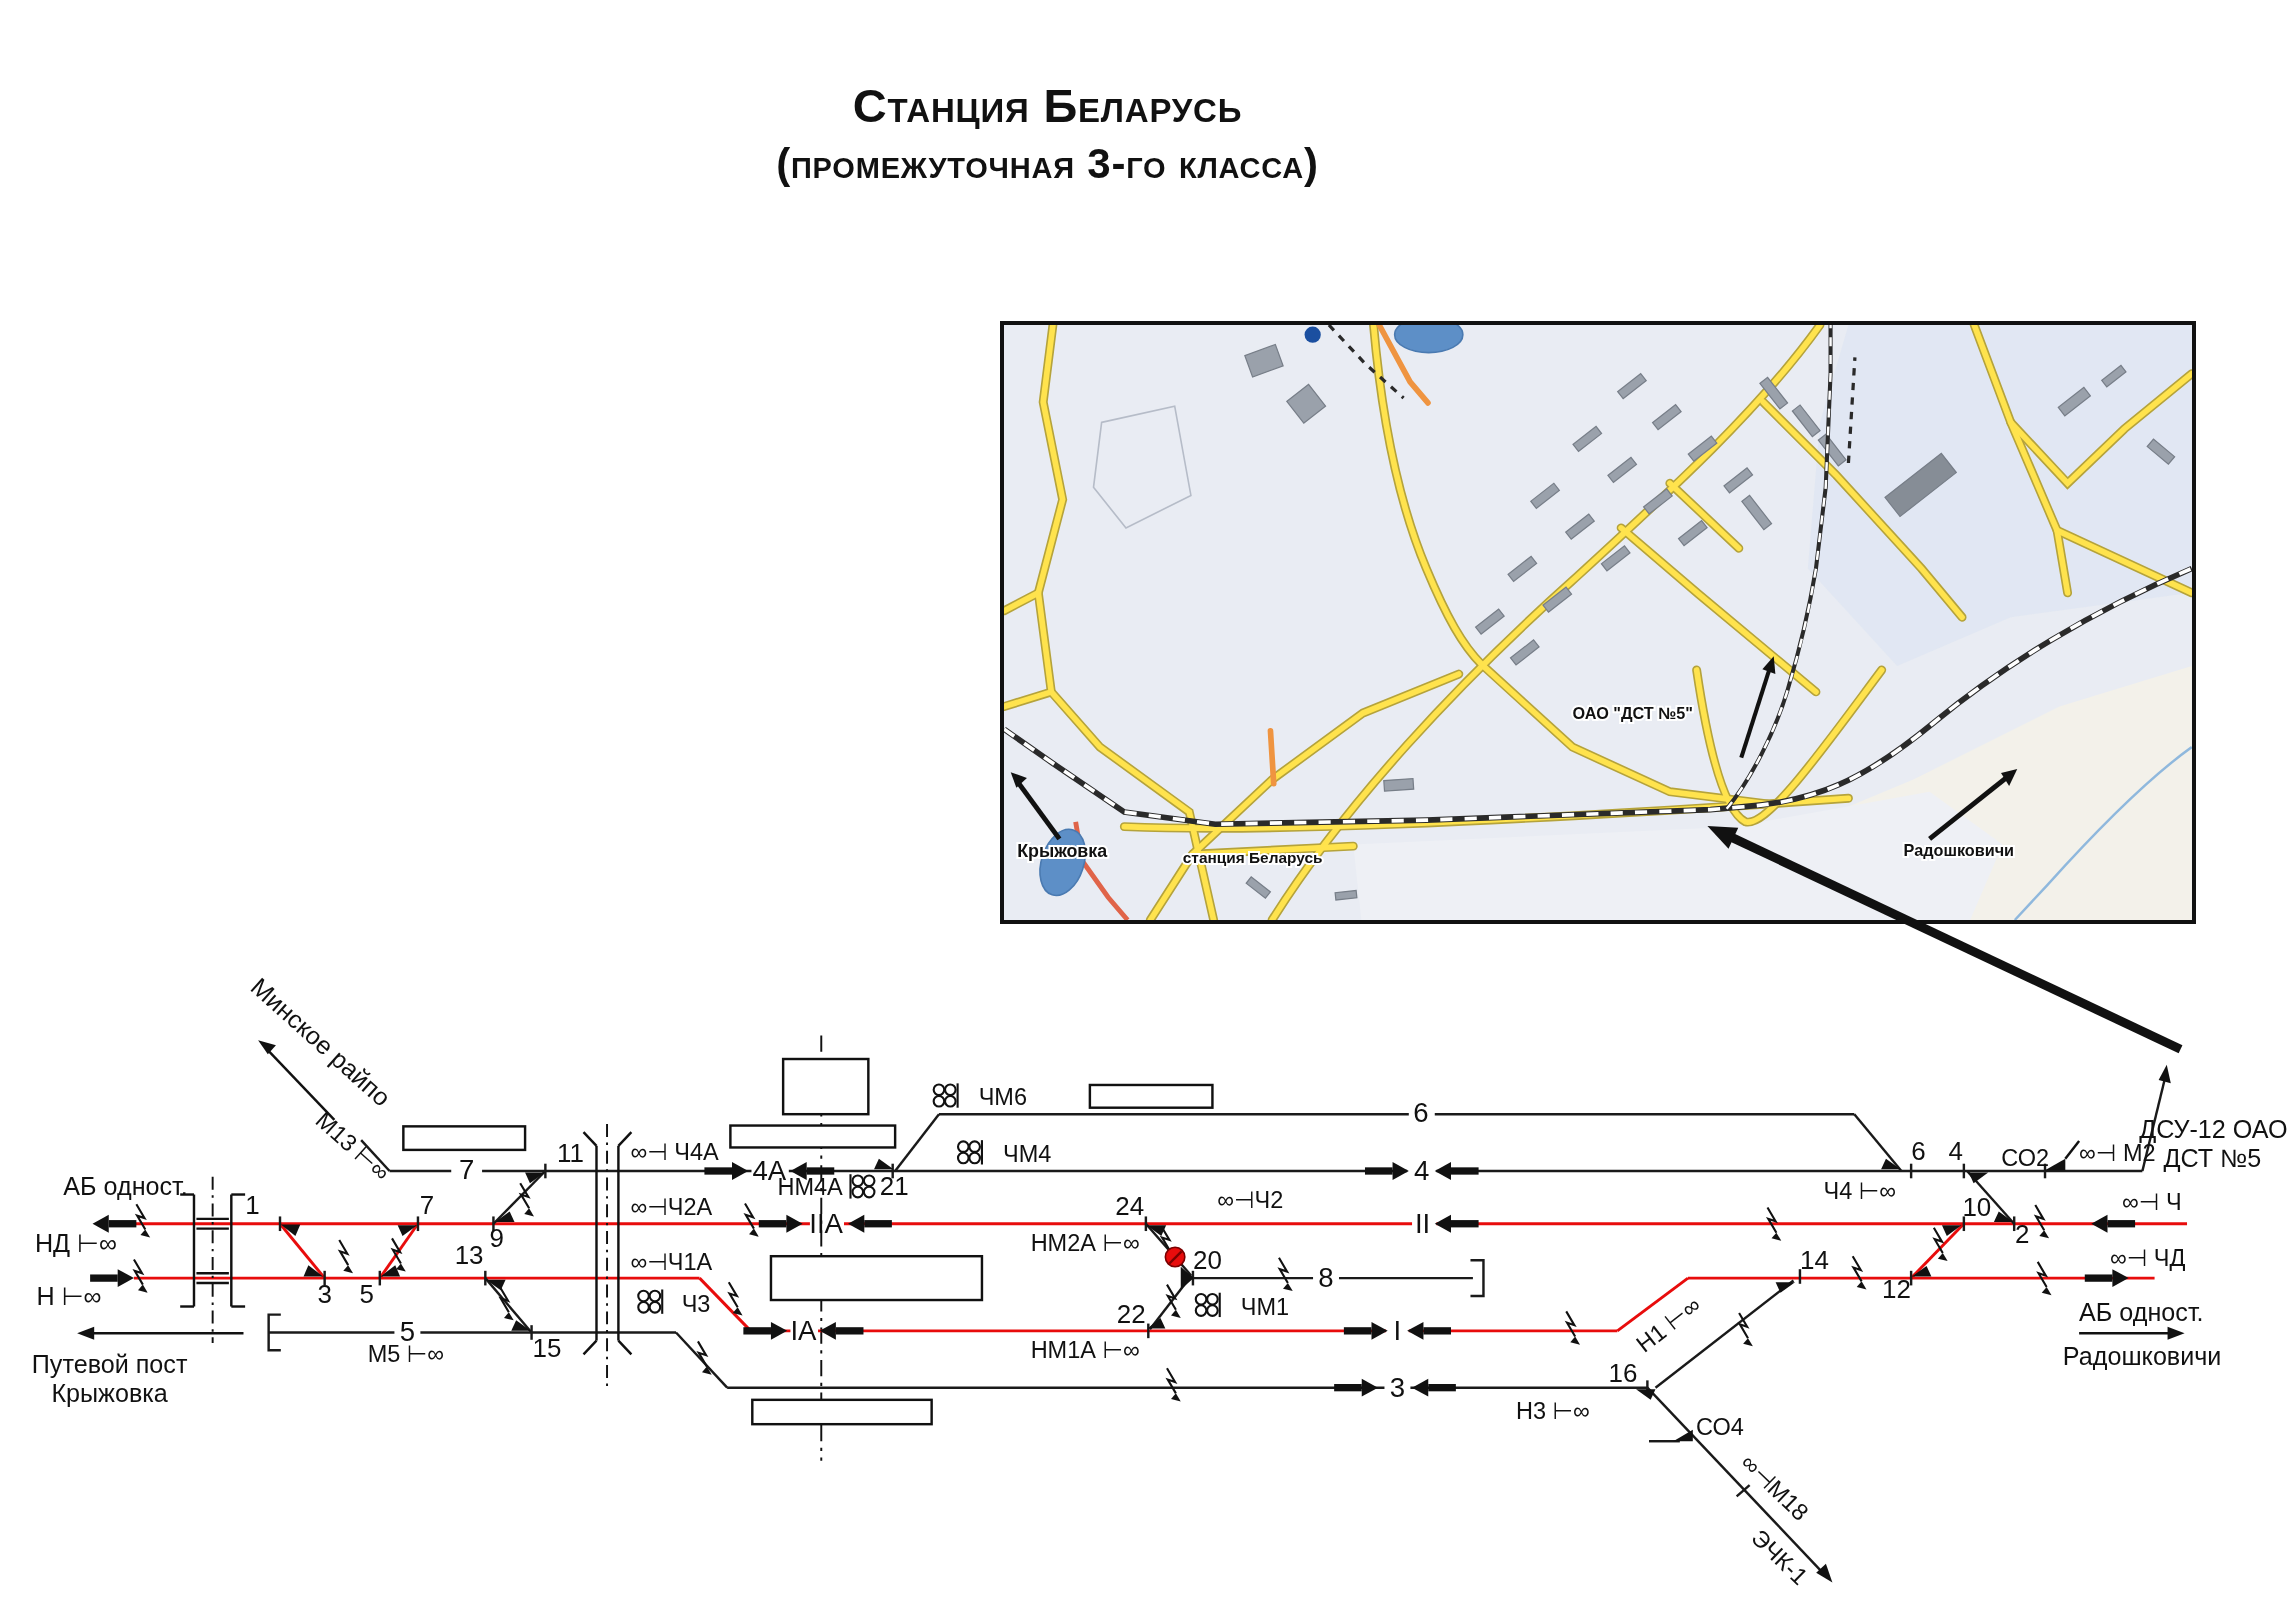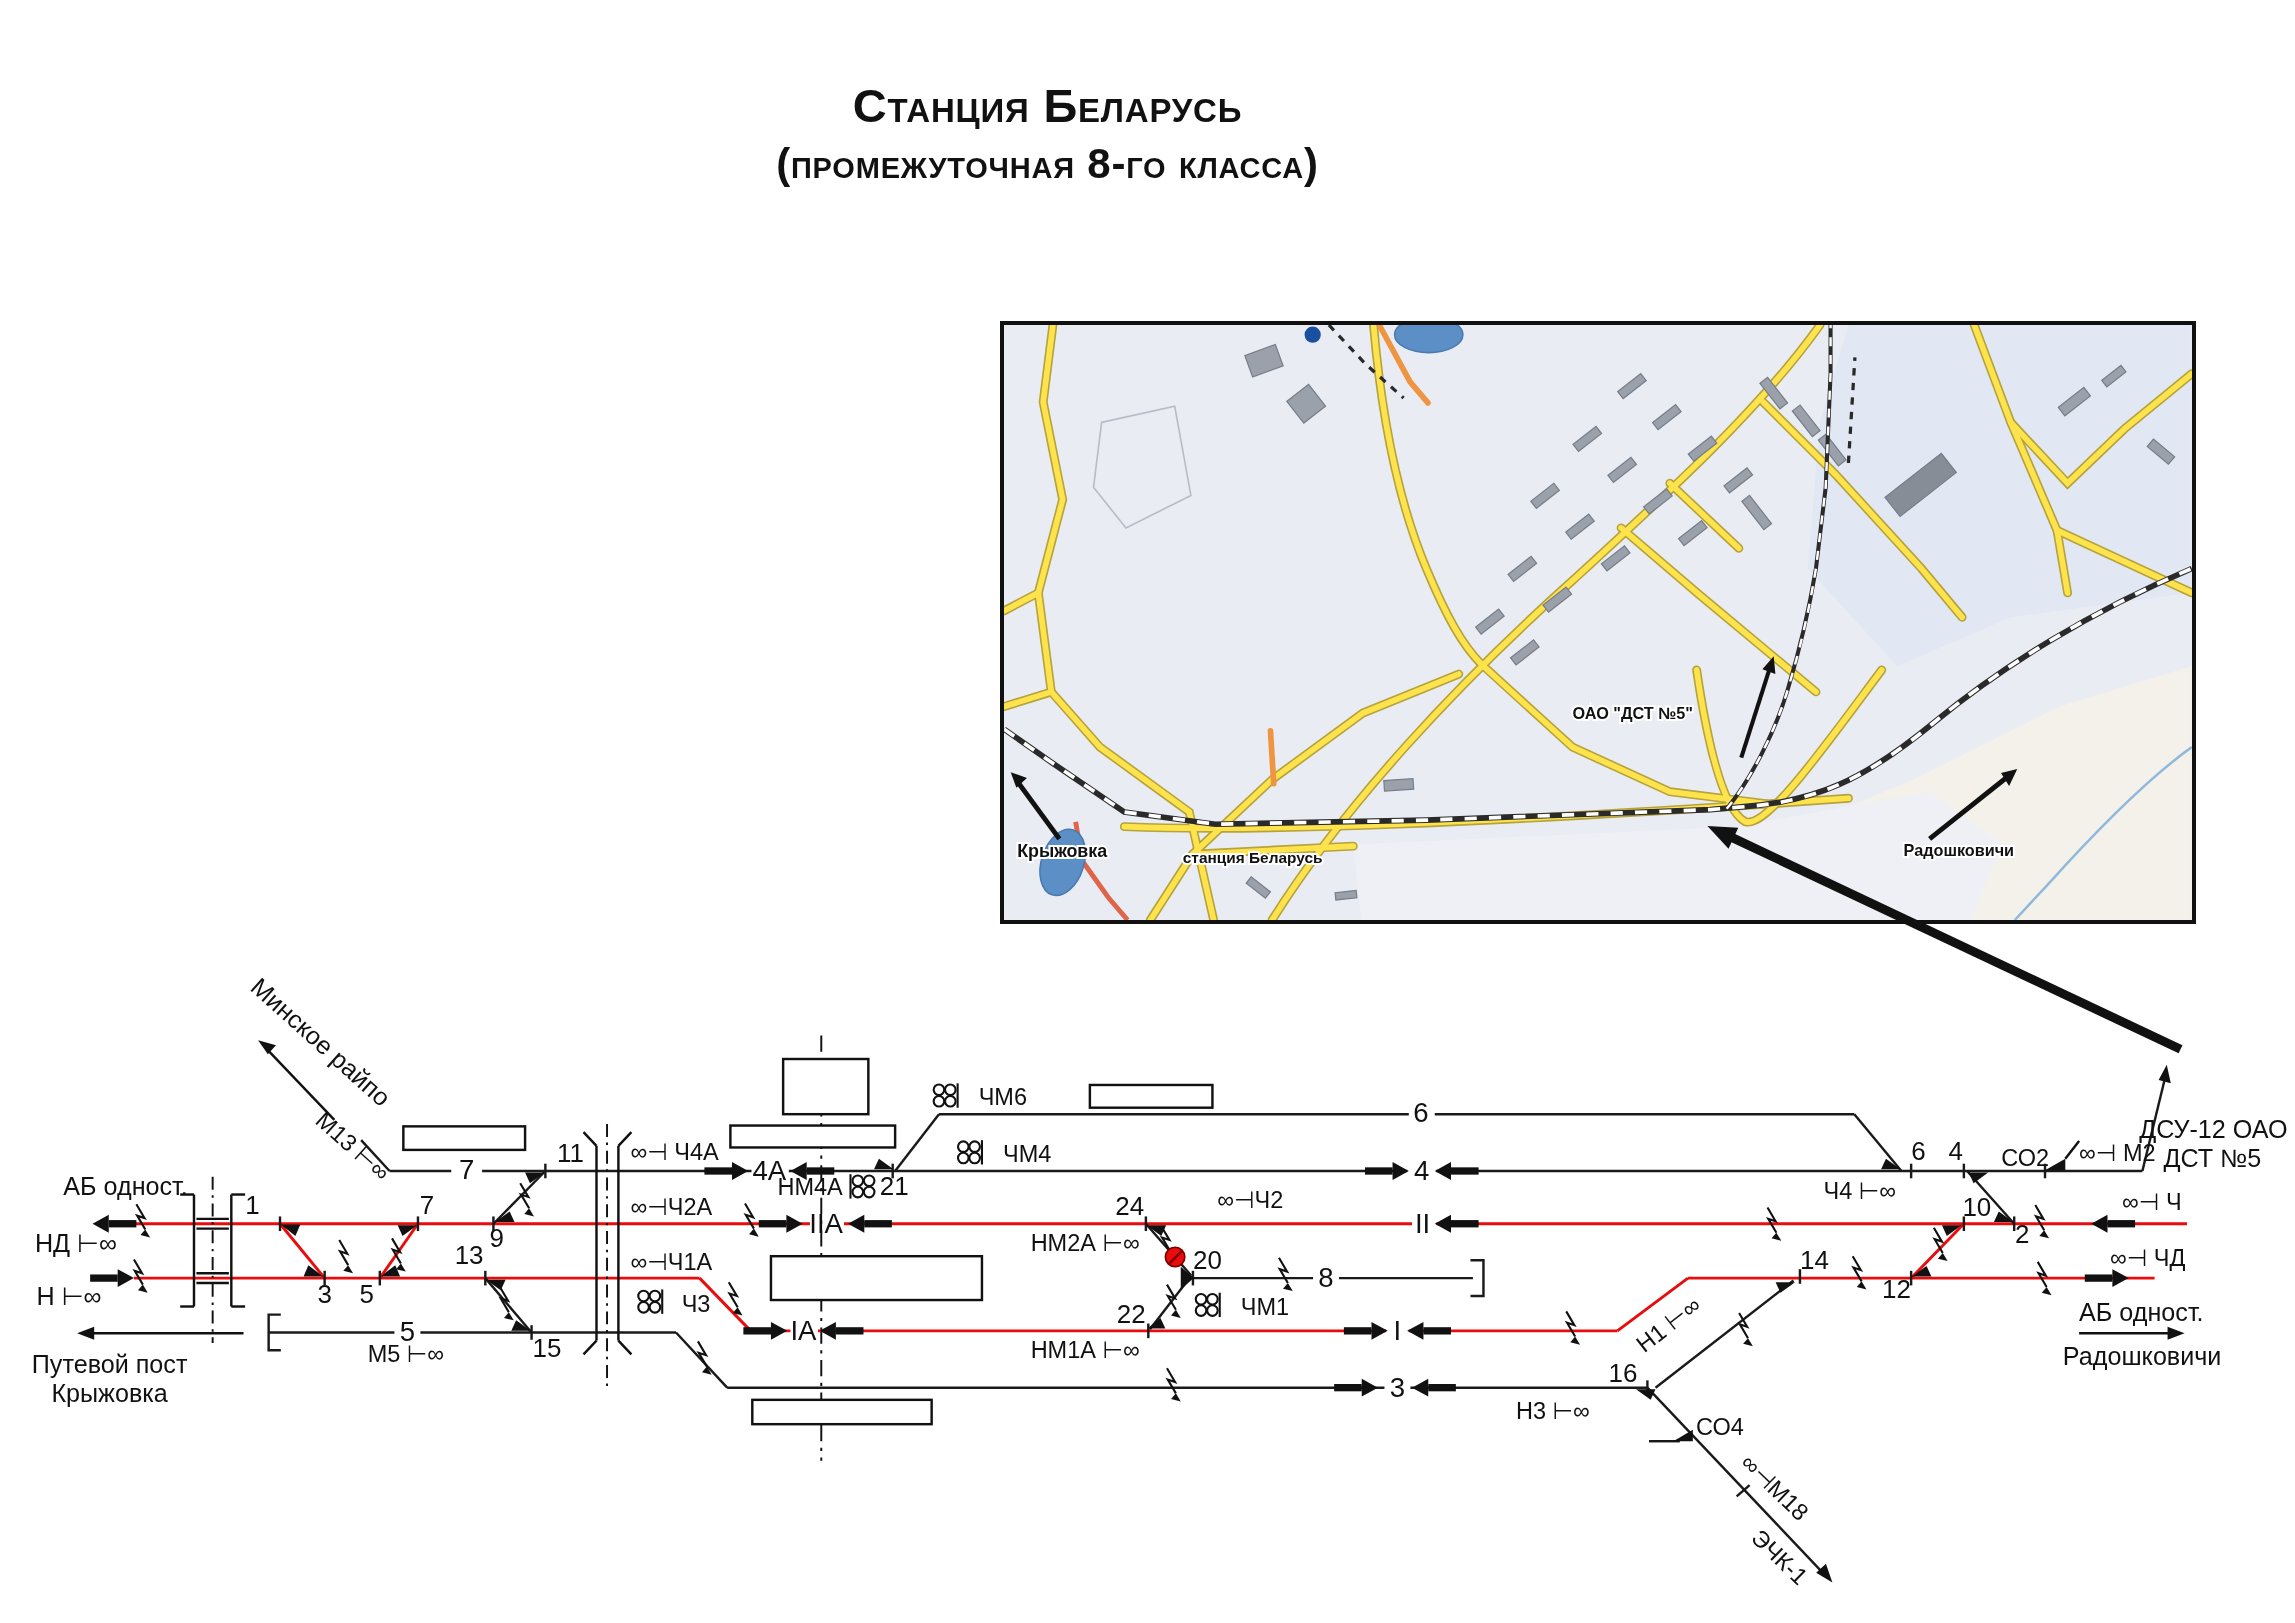--- a/index.html
+++ b/index.html
@@ -20,21 +20,21 @@
   .side{font-size:31px;}
   .maplbl{font-weight:700;paint-order:stroke;stroke:#ffffff;stroke-width:5px;}
 </style>
 </head>
 <body>
 
 <div class="page">
 
   <div class="title">
     <div class="t1">Станция Беларусь</div>
-    <div class="t2">(промежуточная 8-го класса)</div>
+    <div class="t2">(промежуточная 3-го класса)</div>
   </div>
 
   <div class="map">
     <svg width="1188" height="595" viewBox="0 0 1463 733">
 
       <polygon points="660,733 880,660 1120,560 1300,470 1463,420 1463,733" fill="#f3f1ea"></polygon>
       <polygon points="1040,0 1463,0 1463,330 1240,360 1100,420 990,300 1005,120" fill="#dfe6f2" opacity="0.85"></polygon>
       <polygon points="120,120 210,100 230,210 150,250 110,200" fill="none" stroke="#b6bcc8" stroke-width="2"></polygon>
       <polygon points="430,640 900,618 1140,575 1230,640 1190,733 440,733" fill="#eef0f5"></polygon>
 

